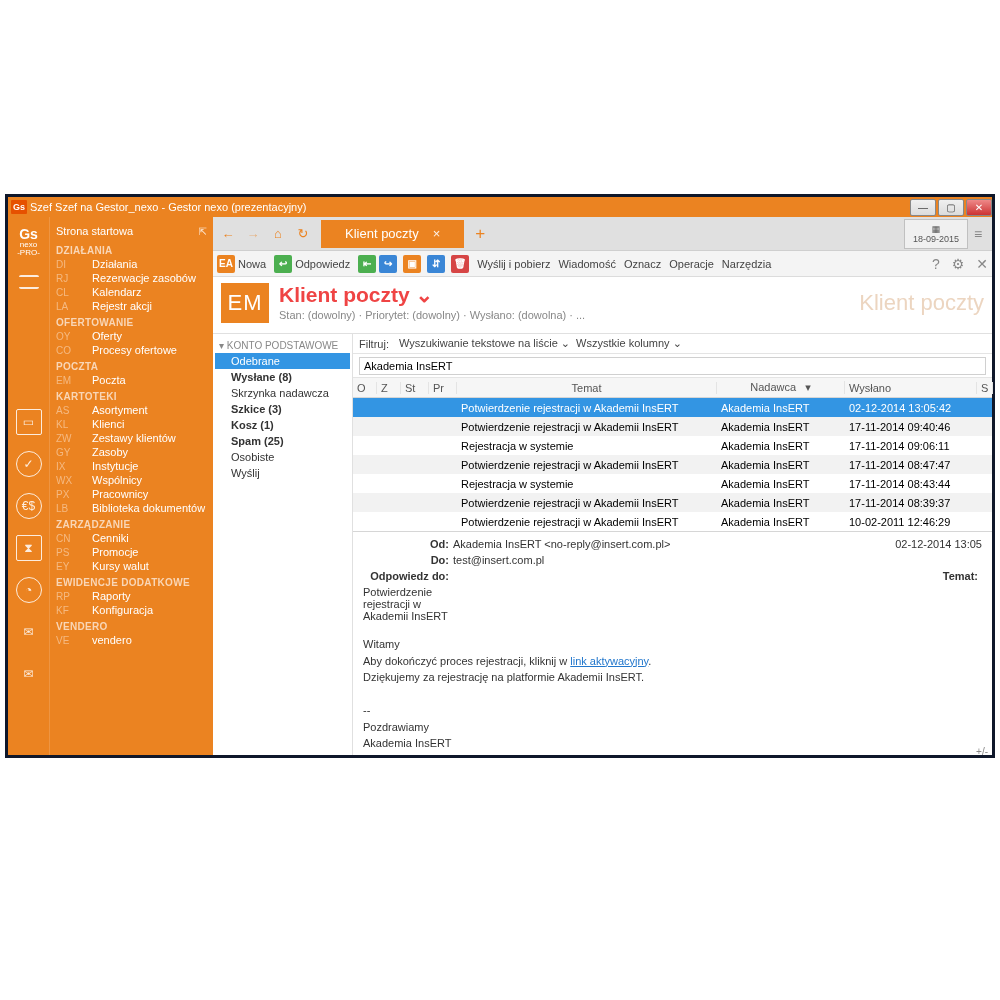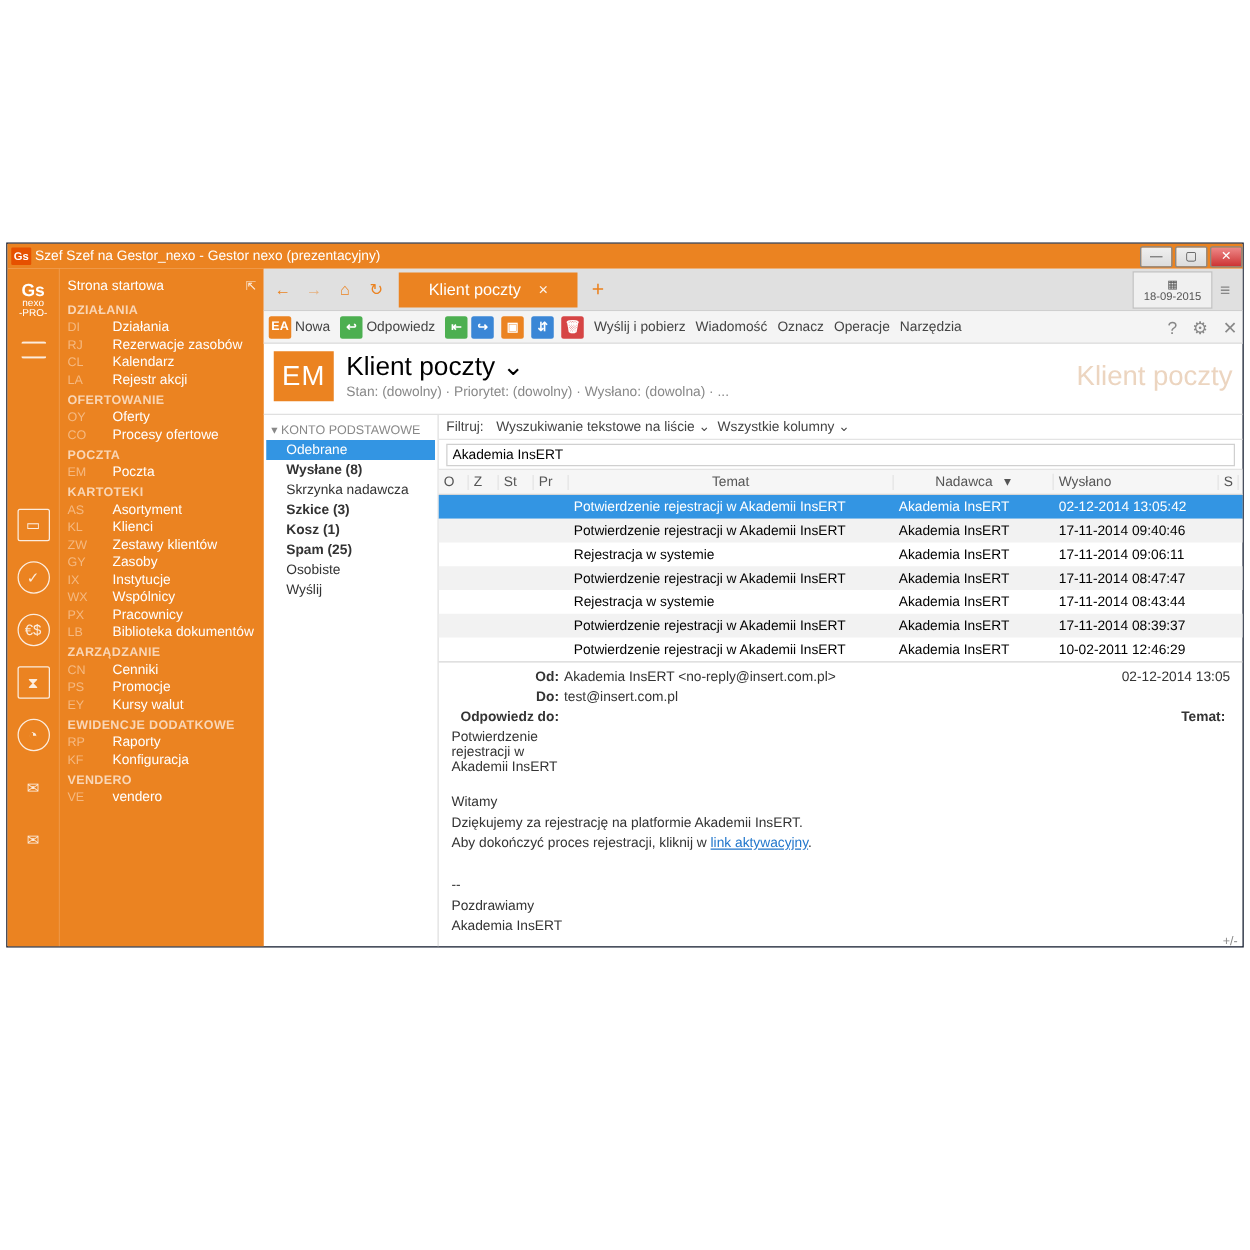--- a/index.html
+++ b/index.html
@@ -1,17 +1,17 @@
 <!DOCTYPE html>
 <html><head>
 <meta charset="utf-8">
 <style>
 * { box-sizing: border-box; margin: 0; padding: 0; font-family: "Segoe UI", Tahoma, sans-serif; }
 body { background: #fff; width: 1000px; height: 1000px; overflow: hidden; }
-.app { position: absolute; top: 194px; left: 5px; width: 990px; height: 564px; border: 1px solid #0f172a; display: flex; flex-direction: column; background: #fff; }
+.app { position: absolute; top: 194px; left: 5px; width: 990px; height: 564px; border: 3px solid #0f172a; display: flex; flex-direction: column; background: #fff; }
 .titlebar { height: 20px; background: #EB8321; color: #fff; display: flex; align-items: center; font-size: 11px; }
 .titlebar .ico { width: 16px; height: 14px; background: #e65100; color: #fff; margin: 0 3px; display: inline-flex; align-items: center; justify-content: center; font-size: 9px; font-weight: bold; border-radius: 1px; }
 .titlebar .t-right { margin-left: auto; display: flex; }
 .winbtn { width: 26px; height: 17px; margin-left: 2px; background: linear-gradient(#f0f0f0,#dcdcdc); border: 1px solid #888; border-radius: 2px; display: flex; align-items: center; justify-content: center; font-size: 10px; color: #444; }
 .winbtn.close { background: linear-gradient(#e88,#c33); color: #fff; }
 
 .body { flex: 1; display: flex; min-height: 0; }
 .sidebar-outer { width: 205px; background: #EB8321; color: #fff; display: flex; min-height: 0; }
 .iconcol { width: 42px; display: flex; flex-direction: column; align-items: center; border-right: 1px solid rgba(255,255,255,0.15); }
 .logo { height: 50px; display: flex; flex-direction: column; align-items: center; justify-content: center; font-size: 8px; line-height: 1; }
@@ -40,21 +40,21 @@
 .ticon { width: 18px; height: 18px; margin-right: 3px; display: inline-flex; align-items: center; justify-content: center; font-size: 10px; font-weight: bold; border-radius: 2px; }
 .ticon.og { background: #EB8321; color: #fff; }
 .ticon.gr { background: #4CAF50; color: #fff; }
 .ticon.bl { background: #3a86d6; color: #fff; }
 .ticon.rd { background: #d64545; color: #fff; }
 .toolbar .tright { margin-left: auto; display: flex; align-items: center; color: #888; }
 .toolbar .tright span { margin-left: 12px; font-size: 14px; cursor: pointer; }
 
 .header-block { padding: 6px 8px 10px; display: flex; align-items: flex-start; border-bottom: 1px solid #e0e0e0; }
 .em-badge { width: 48px; height: 40px; background: #EB8321; color: #fff; display: flex; align-items: center; justify-content: center; font-size: 22px; letter-spacing: 1px; margin-right: 10px; }
-.header-block h1 { font-size: 21px; font-weight: 400; color: #000000; }
+.header-block h1 { font-size: 21px; font-weight: 700; color: #ef4444; }
 .header-block .crumb { font-size: 11px; color: #888; margin-top: 2px; }
 .ghost { margin-left: auto; font-size: 22px; color: #ecd5c0; align-self: center; }
 
 .workarea { flex: 1; display: flex; min-height: 0; }
 .folders { width: 140px; border-right: 1px solid #e0e0e0; font-size: 11px; padding: 4px 2px; }
 .folders .acct { color: #888; font-size: 10px; padding: 2px 4px; }
 .folders .fld { padding: 2px 4px 2px 16px; cursor: pointer; color: #333; }
 .folders .fld.bold { font-weight: bold; }
 .folders .fld.sel { background: #3395e3; color: #fff; }
 
@@ -376,22 +376,22 @@
                 <div>test@insert.com.pl</div>
                 <div></div>
               <div class="k">Odpowiedz do:</div>
                 <div></div>
               <div class="k">Temat:</div>
                 <div>Potwierdzenie rejestracji w Akademii InsERT</div>
                 <div></div>
             </div>
             <div class="bodytxt">
               <div>Witamy</div>
+              <div><span>Aby dokończyć proces rejestracji, kliknij w </span><a href="#">link aktywacyjny</a><span>.</span></div>
               <div>Dziękujemy za rejestrację na platformie Akademii InsERT.</div>
-              <div><span>Aby dokończyć proces rejestracji, kliknij w </span><a href="#">link aktywacyjny</a><span>.</span></div>
               <br>
               <div>--</div>
               <div>Pozdrawiamy</div>
               <div>Akademia InsERT</div>
             </div>
             <div class="pm">+/-</div>
           </div>
         </div>
       </div>
     </div>

